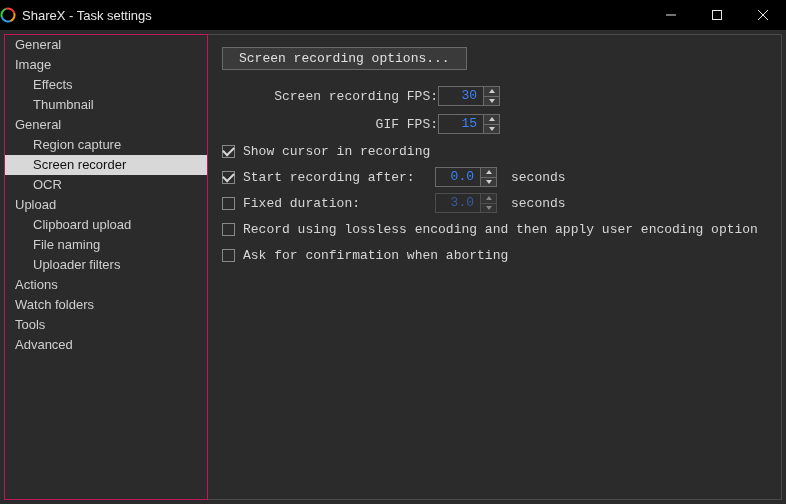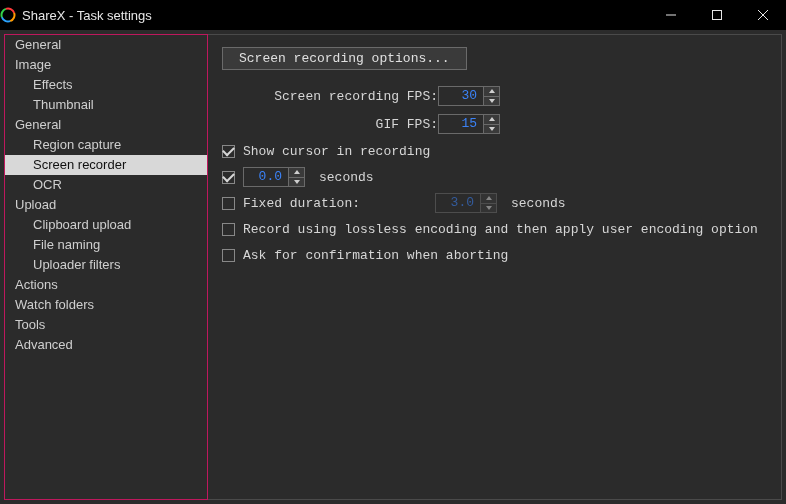--- a/index.html
+++ b/index.html
@@ -220,20 +220,21 @@
       </span>
     </div>
 
     <div class="cb-row">
       <span class="checkbox checked"></span>
       <span class="lbl">Show cursor in recording</span>
     </div>
 
     <div class="cb-row">
       <span class="checkbox checked"></span>
+      <span class="lbl" style="width:192px">Start recording after:</span>
       <span class="spinner">
         <span class="val">0.0</span>
         <span class="btns">
             <span class="b">
               <span class="tri-up"></span>
             </span>
             <span class="b">
               <span class="tri-down"></span>
             </span>
           </span>

